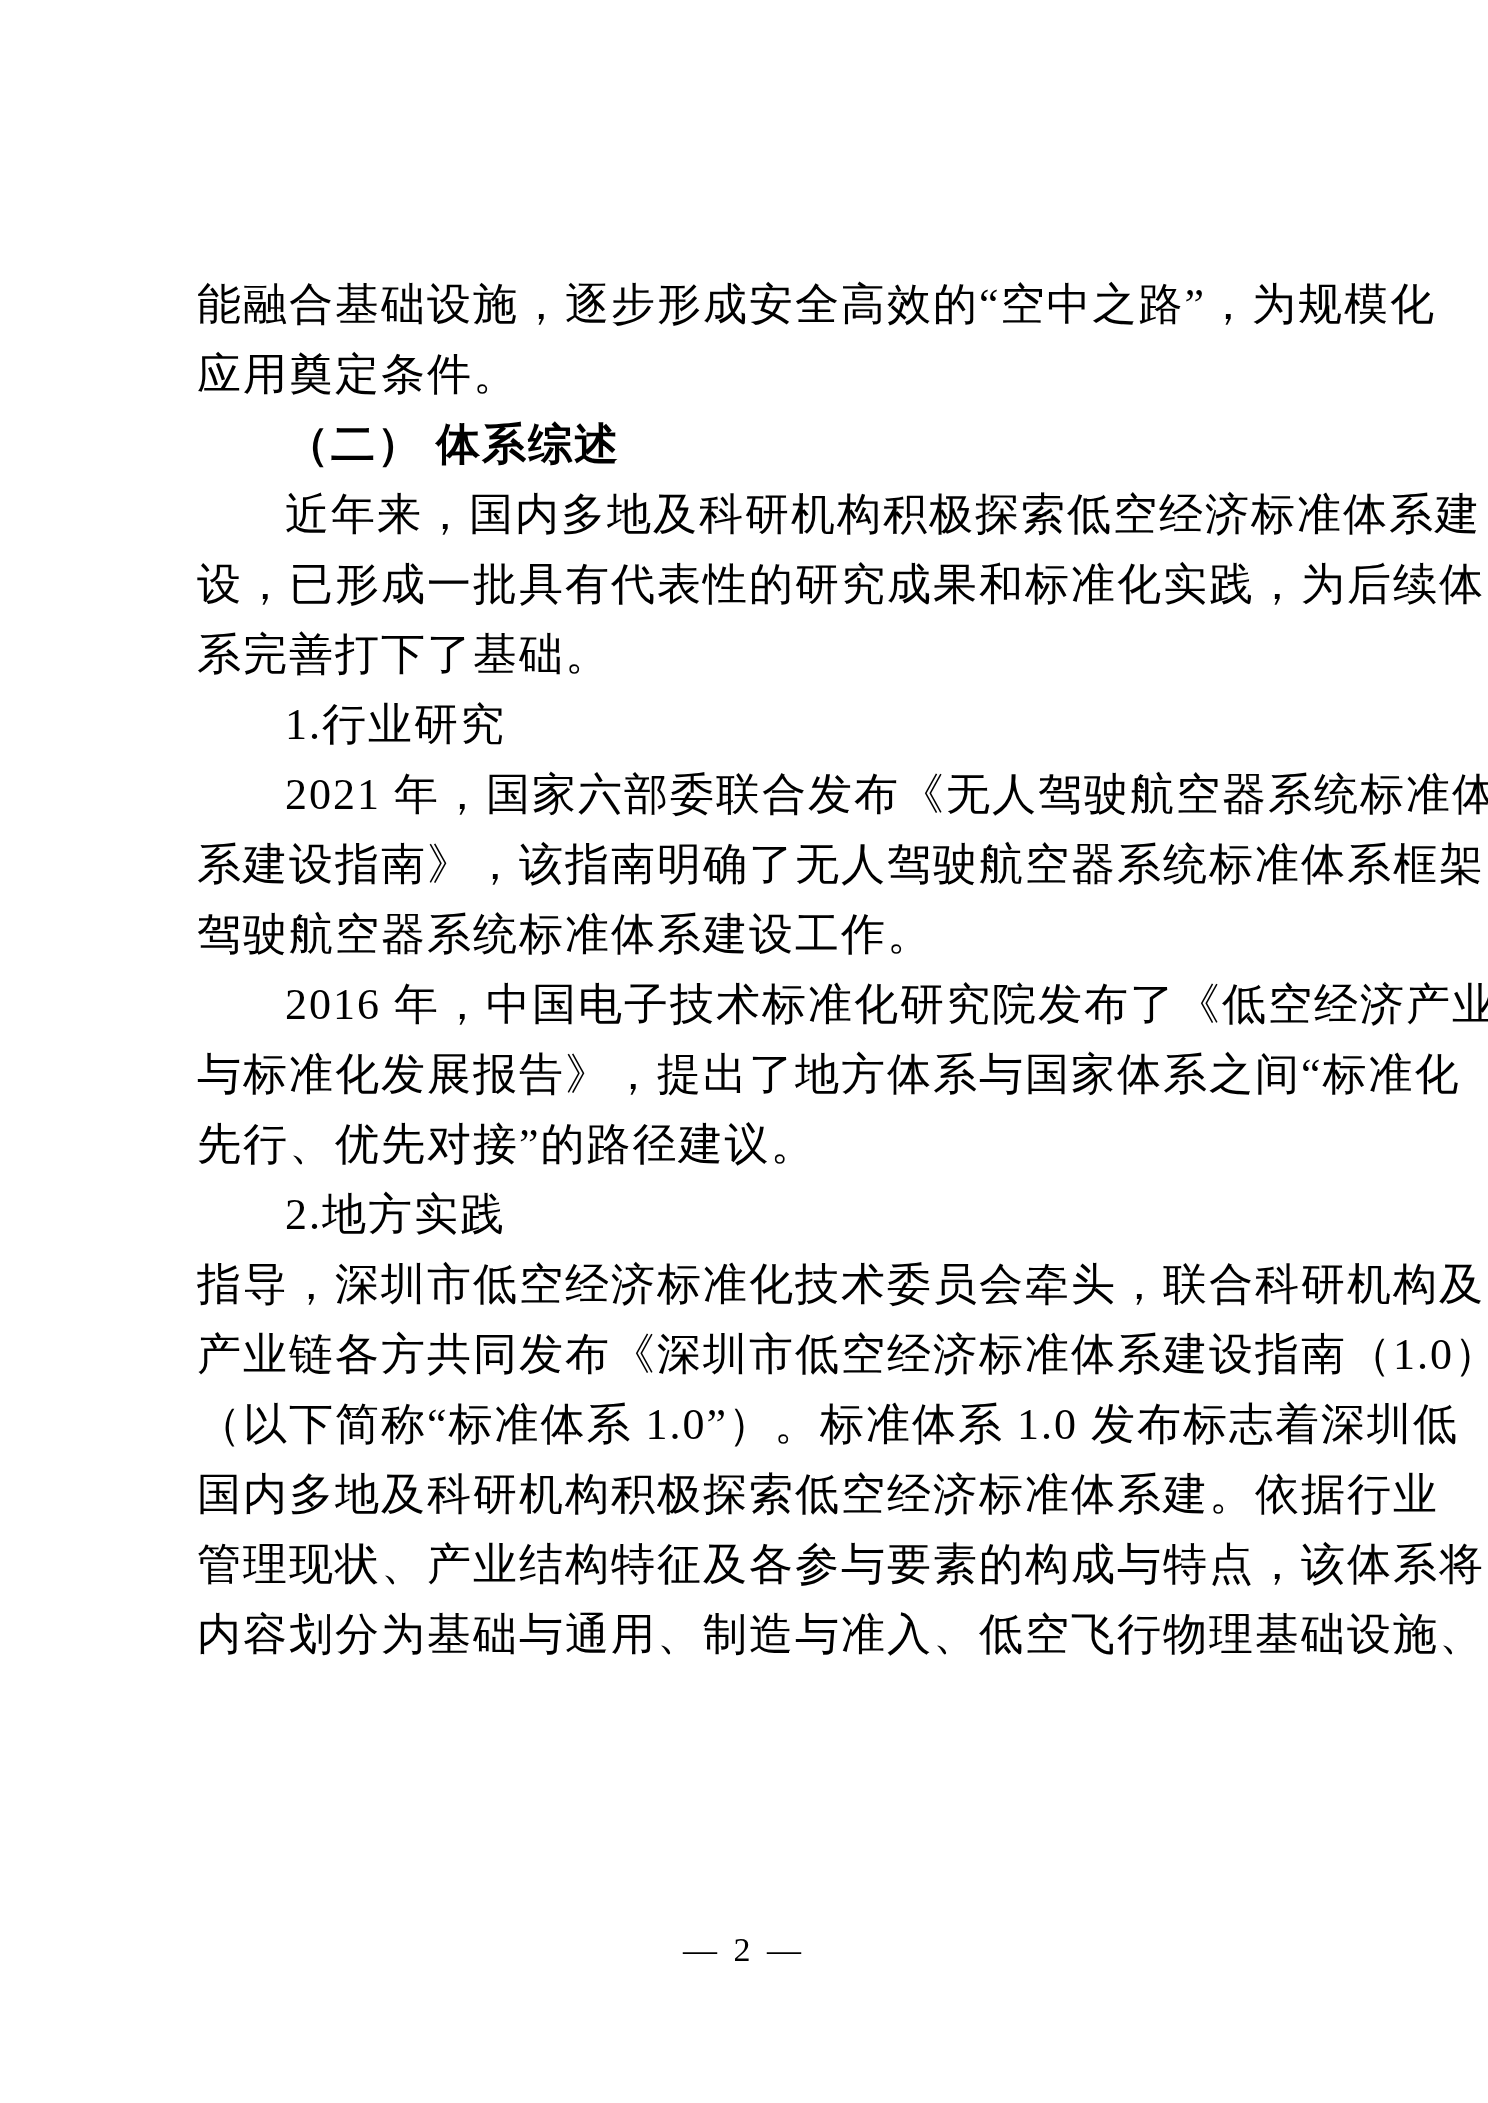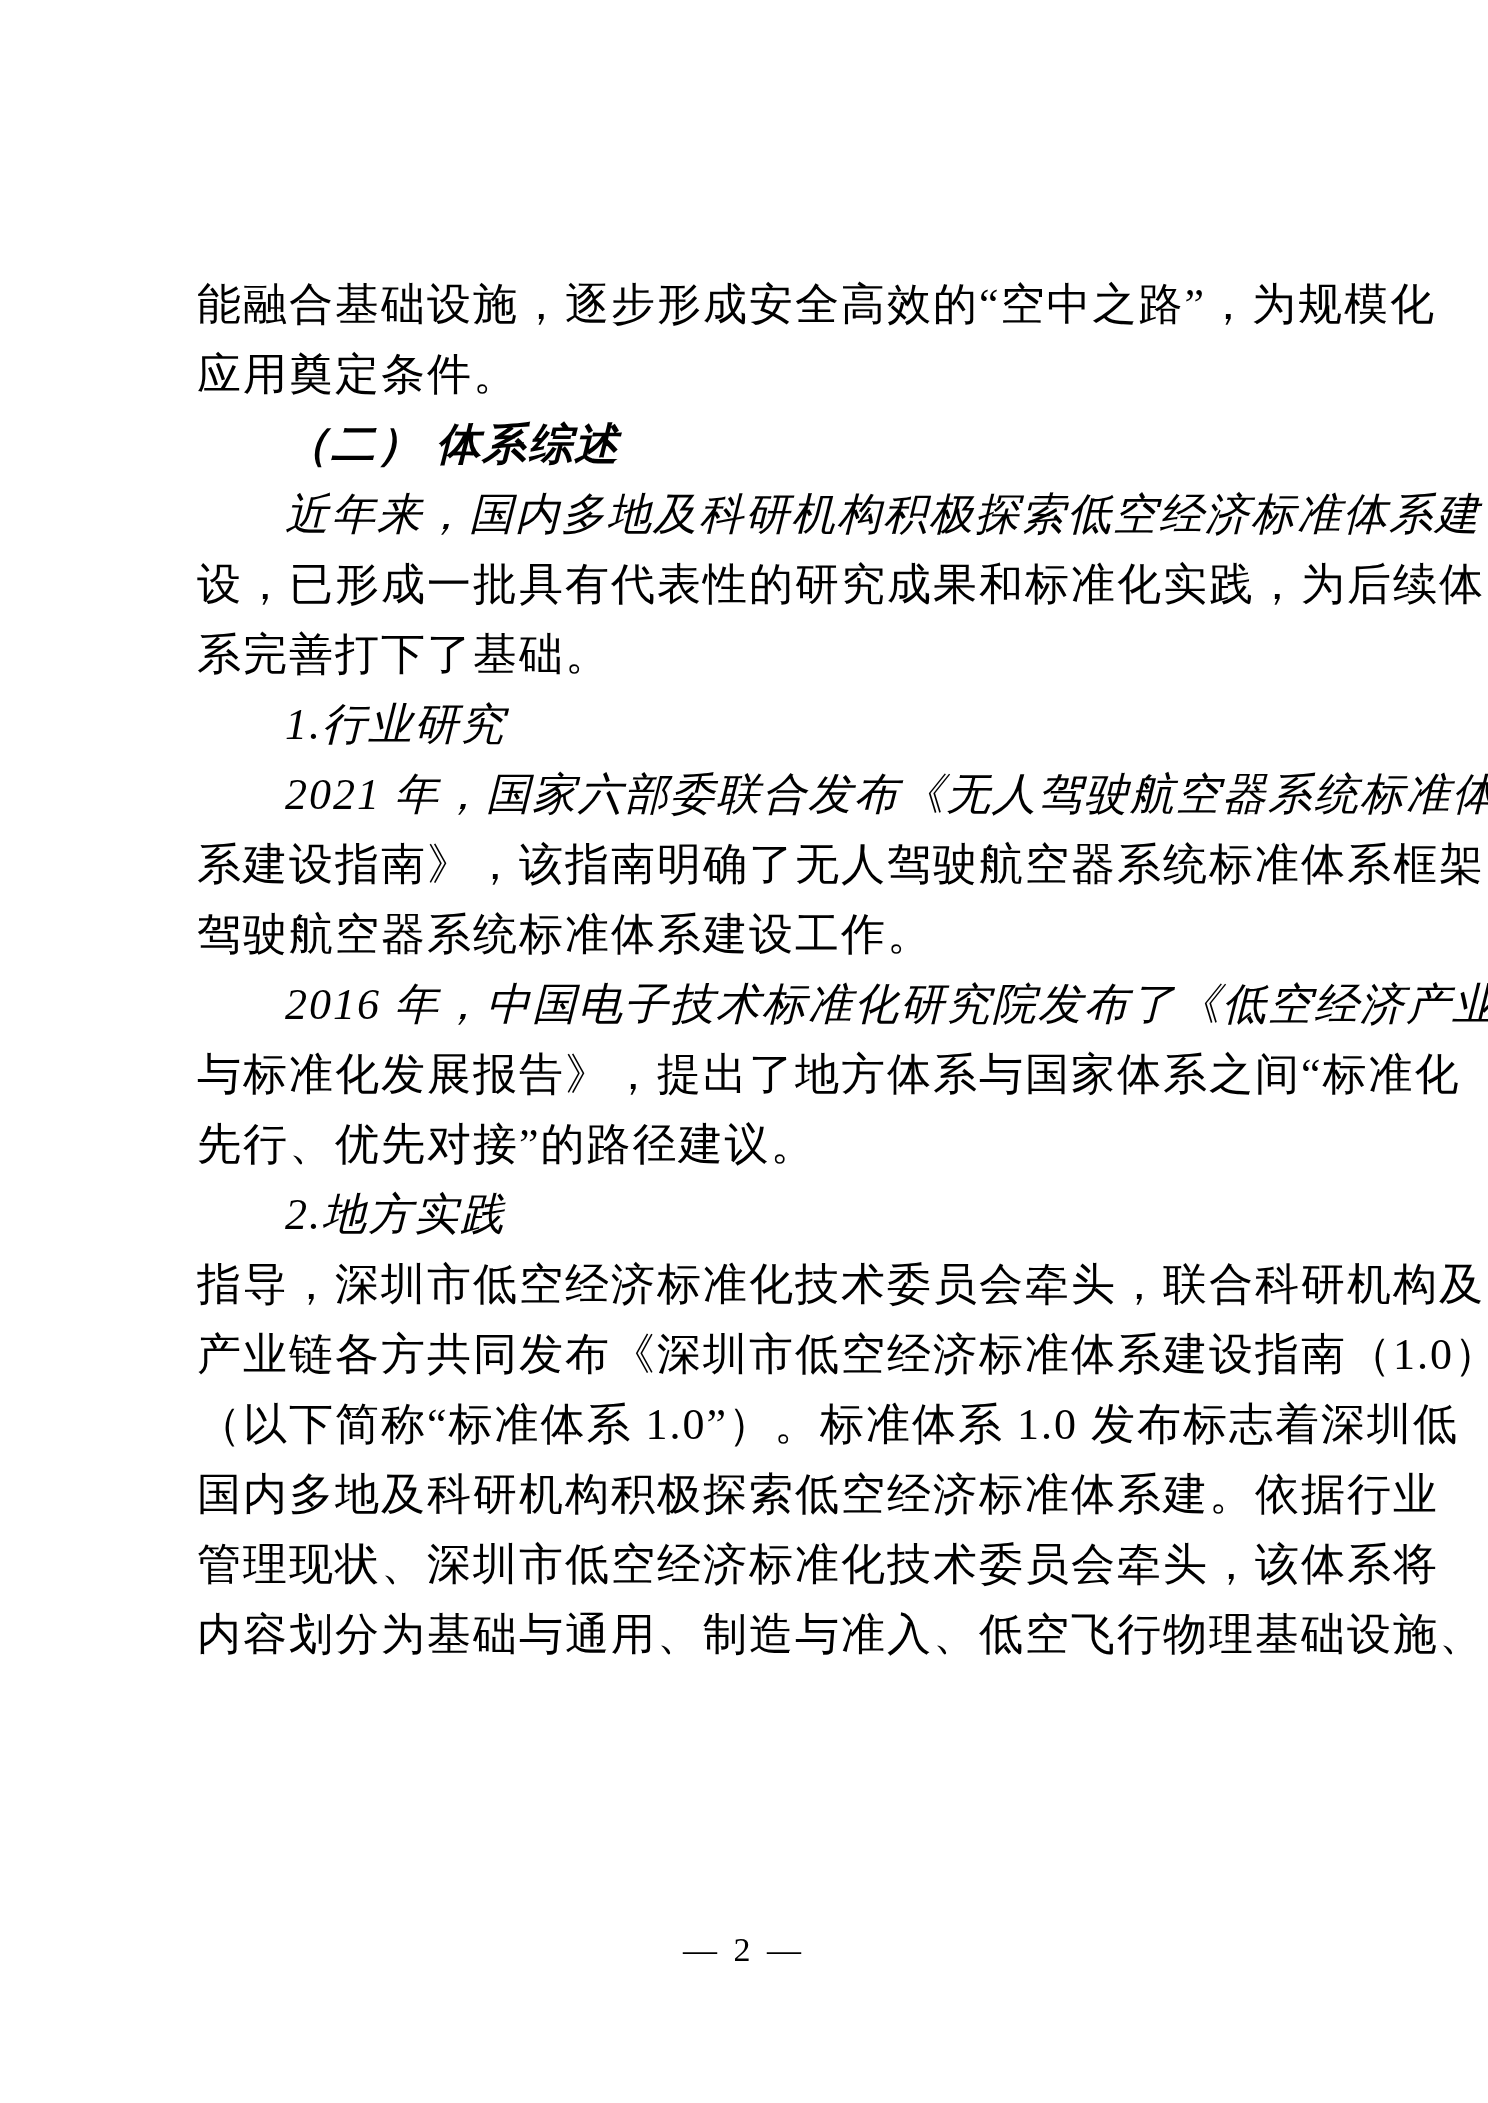--- a/index.html
+++ b/index.html
@@ -20,21 +20,21 @@
     width: 1120px;
   }
   .ln {
     margin: 0;
     font-size: 44px;
     line-height: 70px;
     letter-spacing: 2px;
     white-space: nowrap;
     font-weight: 400;
   }
-  .indent { text-indent: 88px; font-style: italic; }
+  .indent { text-indent: 88px; }
   .heading { font-weight: 600; }
   .pagefooter {
     position: absolute;
     top: 1928px;
     left: 0;
     width: 100%;
     text-align: center;
     font-size: 34px;
     line-height: 44px;
     letter-spacing: 4px;
@@ -56,20 +56,20 @@
     <p class="ln">系建设指南》，该指南明确了无人驾驶航空器系统标准体系框架，</p>
     <p class="ln">驾驶航空器系统标准体系建设工作。</p>
     <p class="ln indent">2016 年，中国电子技术标准化研究院发布了《低空经济产业</p>
     <p class="ln">与标准化发展报告》，提出了地方体系与国家体系之间“标准化</p>
     <p class="ln">先行、优先对接”的路径建议。</p>
     <p class="ln indent">2.地方实践</p>
     <p class="ln">指导，深圳市低空经济标准化技术委员会牵头，联合科研机构及</p>
     <p class="ln">产业链各方共同发布《深圳市低空经济标准体系建设指南（1.0）》</p>
     <p class="ln">（以下简称“标准体系 1.0”）。标准体系 1.0 发布标志着深圳低</p>
     <p class="ln">国内多地及科研机构积极探索低空经济标准体系建。依据行业</p>
-    <p class="ln">管理现状、深圳市低空经济标准化技术委员会牵头，该体系将</p>
+    <p class="ln">管理现状、产业结构特征及各参与要素的构成与特点，该体系将</p>
     <p class="ln">内容划分为基础与通用、制造与准入、低空飞行物理基础设施、</p>
   </main>
 
   <footer class="pagefooter">
     <span>— 2 —</span>
   </footer>
 </div>
 
 </body></html>

